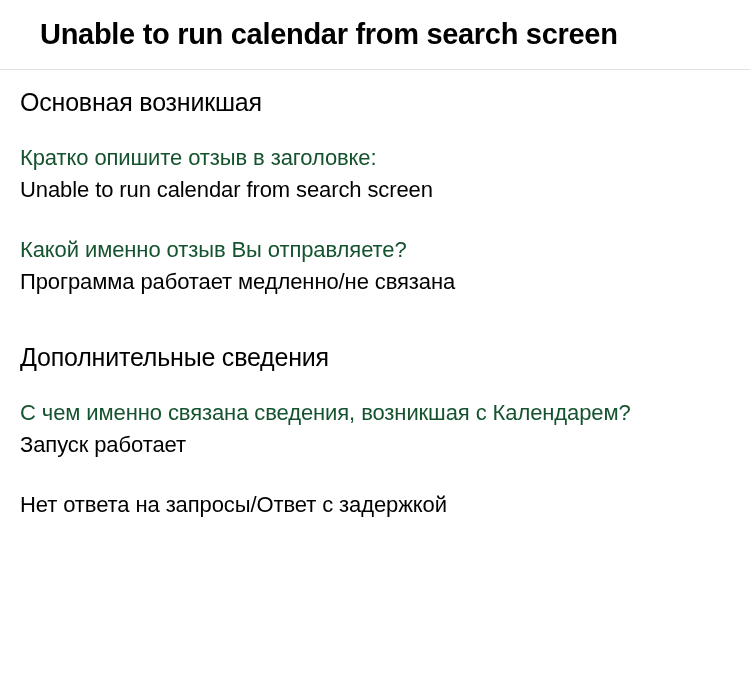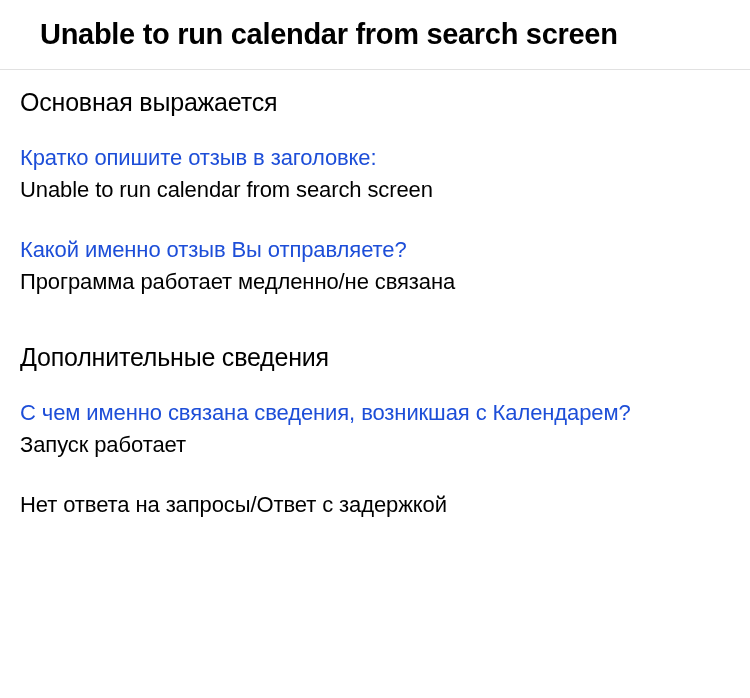--- a/index.html
+++ b/index.html
@@ -37,41 +37,41 @@
     .section-heading.additional {
       margin-top: 48px;
       margin-bottom: 28px;
     }
     .field {
       margin-bottom: 34px;
     }
     .field-label {
       font-size: 22px;
       font-weight: 400;
-      color: #1d4ed8;
+      color: #14532d;
       margin-bottom: 6px;
       letter-spacing: -0.1px;
     }
     .field-value {
       font-size: 22px;
       font-weight: 400;
       color: #000000;
       letter-spacing: -0.1px;
     }
   </style>
 </head>
 <body>
 
 <div class="header">
   <h1>Unable to run calendar from search screen</h1>
 </div>
 
 <div class="content">
 
-  <h2 class="section-heading">Основная выражается</h2>
+  <h2 class="section-heading">Основная возникшая</h2>
 
   <div class="field">
     <div class="field-label">Кратко опишите отзыв в заголовке:</div>
     <div class="field-value">Unable to run calendar from search screen</div>
   </div>
 
 
   <div class="field">
     <div class="field-label">Какой именно отзыв Вы отправляете?</div>
     <div class="field-value">Программа работает медленно/не связана</div>

